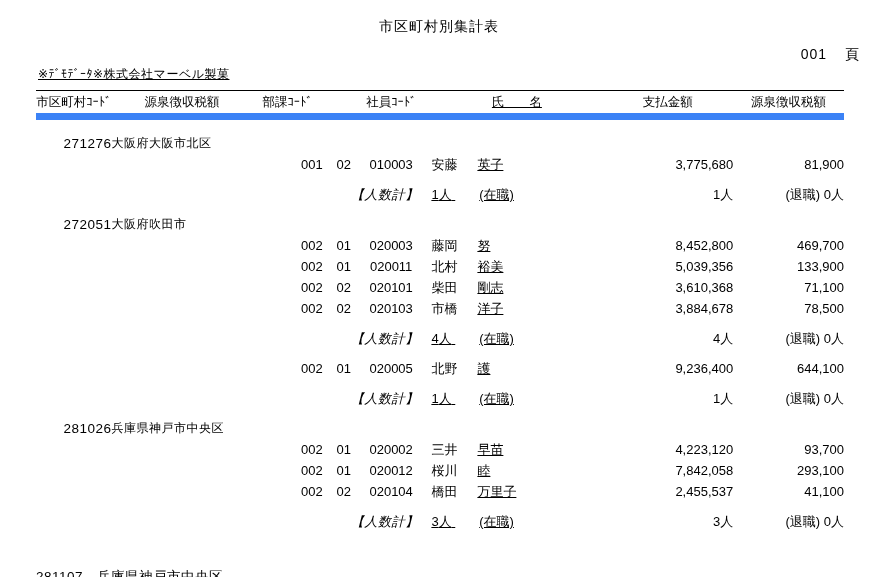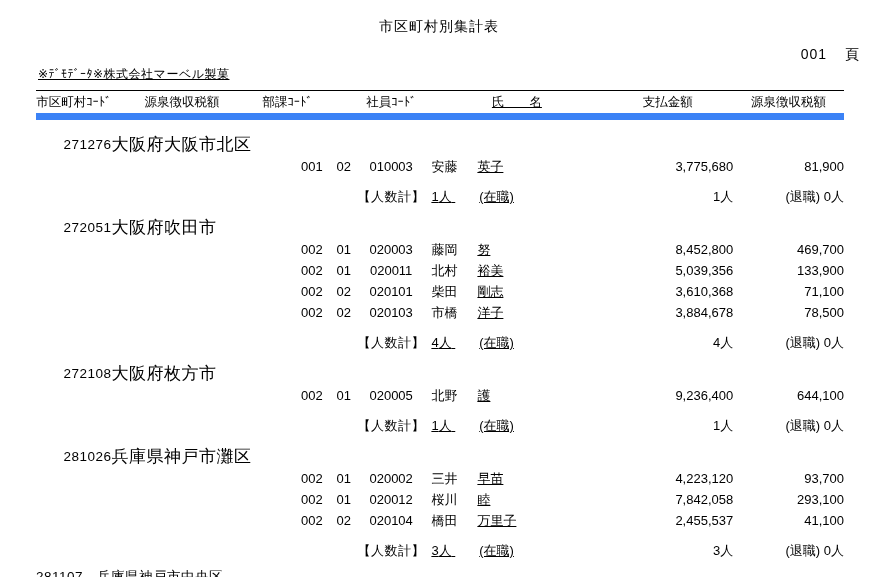--- a/index.html
+++ b/index.html
@@ -83,23 +83,23 @@
   .c-code      { width: 72px;  text-align: right;  padding-left: 4px;}
   .c-name      { width: 140px; text-align: left; }
   .c-dept      { width: 70px;  text-align: right; margin-top: 32px; }
   .c-dept2     { width: 28px;  text-align: right; padding-right: 6px;}
   .c-emp       { width: 80px;  text-align: center; }
   .c-person    { width: 170px; text-align: left;  padding-left: 22px; text-decoration: underline; }
   .c-amount    { width: 130px; text-align: right; }
   .c-tax       { width: 110px; text-align: right; padding-right: 4px;}
 
   .group-code { font-size: 13.5px; letter-spacing: 0.5px; }
-  .group-name { font-size: 17px; letter-spacing: 0.5px; padding-left: 10px; }
-
-  .total-label { text-align: center; padding-left: 22px; letter-spacing: 0.5px;}
+  .group-name { font-size: 12px; letter-spacing: 0.5px; padding-left: 10px; }
+
+  .total-label { text-align: left; padding-left: 22px; letter-spacing: 0.5px; font-style: italic;}
   .total-cnt1 { text-align: right; }
   .total-st1  { text-align: left; padding-left: 24px;}
   .total-st2  { text-align: right; padding-left: 18px;}
 
   .name-cell .sei { display: inline-block; min-width: 46px; }
   .bottom-clip {
     position: absolute;
     left: 36px;
     bottom: 0px;
     font-size: 13.5px;
@@ -252,24 +252,20 @@
         </td>
         <td class="c-tax">
           <span class="total-st2">(退職)</span>
           <span>0</span><span>人</span>
         </td>
       </tr>
 
       <tr class="spacer-row small">
           <td colspan="8"></td>
         </tr>
-      <tr class="group-row">
-        <td class="c-code group-code">272108</td>
-        <td class="c-name group-name" colspan="7">大阪府枚方市</td>
-      </tr>
       <tr class="data-row">
         <td class="c-code"></td>
         <td class="c-name"></td>
         <td class="c-dept">002</td>
         <td class="c-dept2">01</td>
         <td class="c-emp">020005</td>
         <td class="c-person name-cell">
           <span class="sei">北野</span><span>護</span>
         </td>
         <td class="c-amount">9,236,400</td>
@@ -295,21 +291,21 @@
           <span class="total-st2">(退職)</span>
           <span>0</span><span>人</span>
         </td>
       </tr>
 
       <tr class="spacer-row small">
           <td colspan="8"></td>
         </tr>
       <tr class="group-row">
         <td class="c-code group-code">281026</td>
-        <td class="c-name group-name" colspan="7">兵庫県神戸市灘区</td>
+        <td class="c-name group-name" colspan="7">兵庫県神戸市中央区</td>
       </tr>
       <tr class="data-row">
         <td class="c-code"></td>
         <td class="c-name"></td>
         <td class="c-dept">002</td>
         <td class="c-dept2">01</td>
         <td class="c-emp">020002</td>
         <td class="c-person name-cell">
           <span class="sei">三井</span><span>早苗</span>
         </td>

